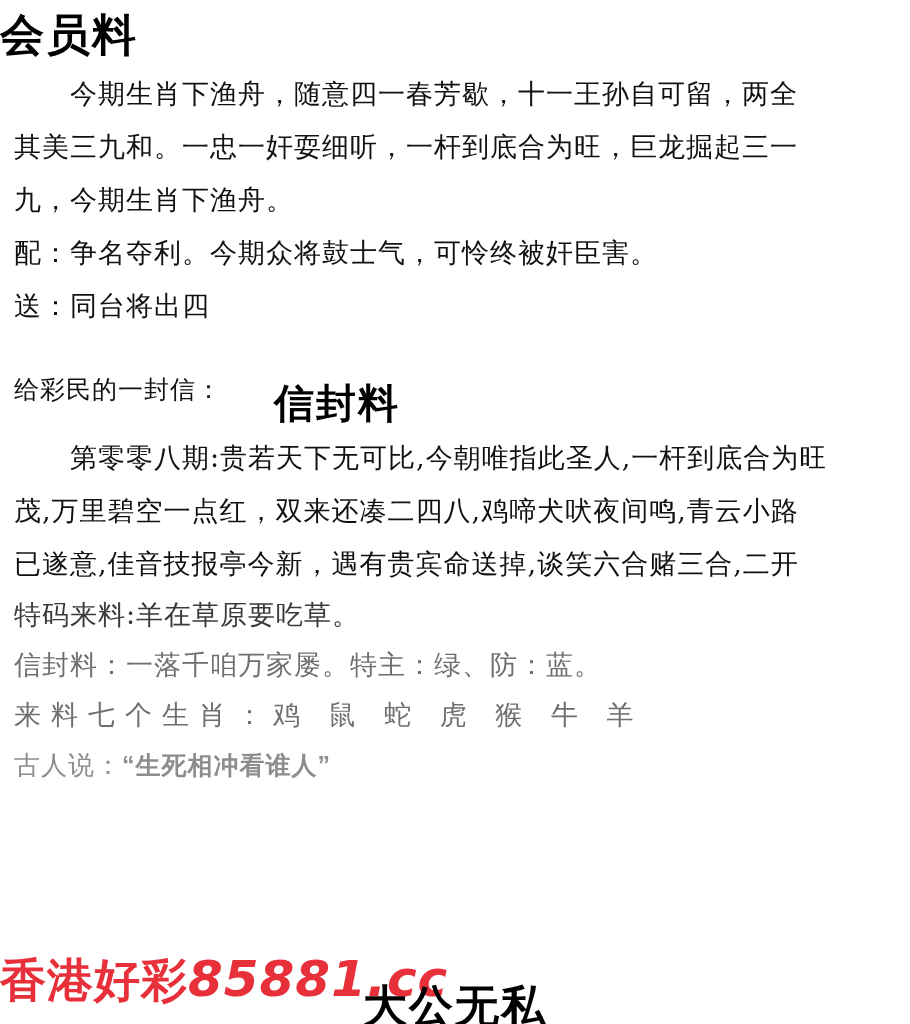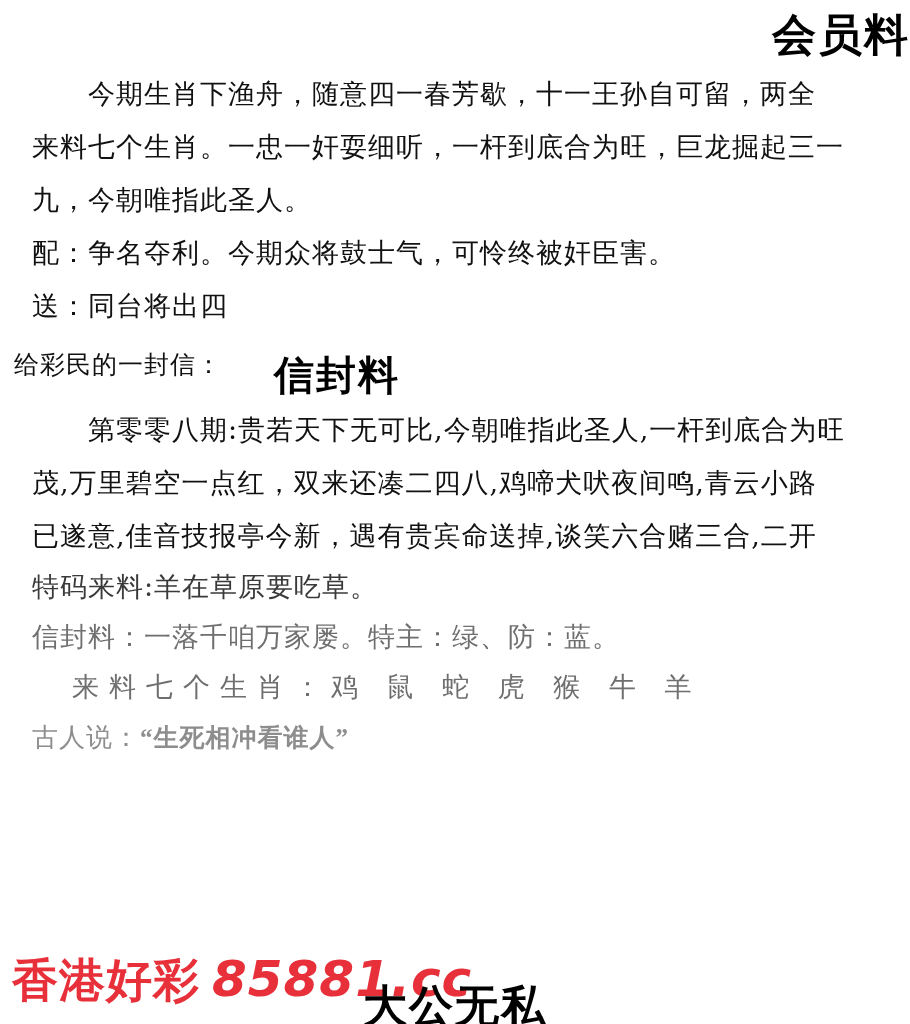--- a/index.html
+++ b/index.html
@@ -16,98 +16,98 @@
     color: #1a1a1a;
   }
   .page {
     position: relative;
     width: 910px;
     height: 1024px;
     background: #ffffff;
   }
 
   .title-main {
-    text-align: right;
+    text-align: left;
     font-size: 44px;
     font-weight: 700;
     letter-spacing: 2px;
     margin: 6px 0 2px 0;
     font-family: "DejaVu Sans", "Liberation Sans", sans-serif;
     color: #000;
   }
 
   .body-block {
-    padding: 0 14px 0 32px;
+    padding: 0 14px 0 14px;
   }
 
   .line {
     font-size: 27px;
     line-height: 53px;
     white-space: pre-wrap;
     letter-spacing: 1px;
     color: #111;
   }
   .line.indent {
     text-indent: 56px;
   }
   .line.tight {
     line-height: 50px;
   }
 
   .section-two-head {
     display: flex;
-    align-items: flex-start;
+    align-items: center;
     margin-top: 16px;
     padding: 0 14px;
   }
   .section-two-head .lead {
     font-size: 25px;
     letter-spacing: 1px;
     color: #111;
   }
   .section-two-head .title-sub {
     font-size: 40px;
     font-weight: 700;
     letter-spacing: 2px;
     margin-left: 52px;
     font-family: "DejaVu Sans", "Liberation Sans", sans-serif;
     color: #000;
+    margin-top: 28px;
   }
 
   .faded-1 { color: #3a3a3a; }
   .faded-2 { color: #6f6f6f; }
   .faded-3 { color: #8d8d8d; }
 
   .quote-line {
     font-size: 26px;
     line-height: 50px;
     letter-spacing: 1px;
   }
   .quote-strong {
     font-weight: 700;
-    font-family: Liberation Serif, serif;
+    font-family: Liberation Sans, sans-serif;
     font-size: 25px;
   }
 
   .zodiac-row {
     letter-spacing: 10px;
-    margin-left: 40px;
   }
 
   .watermark {
     position: absolute;
     left: 0;
     bottom: 26px;
     width: 910px;
     text-align: left;
     pointer-events: none;
   }
   .wm-text {
     display: inline-block;
-    padding-left: 12px;
+    padding-left: 0;
     font-size: 46px;
     font-weight: 700;
     font-family: "DejaVu Sans", "Liberation Sans", sans-serif;
     color: #e8303a;
     letter-spacing: 1px;
     line-height: 1;
   }
   .wm-num {
     color: #e8303a;
     font-size: 50px;
@@ -130,22 +130,22 @@
 </style>
 </head>
 <body>
 
 <div class="page">
 
   <div class="title-main">会员料</div>
 
   <div class="body-block">
     <div class="line indent">今期生肖下渔舟，随意四一春芳歇，十一王孙自可留，两全</div>
-    <div class="line">来料七个生肖。一忠一奸耍细听，一杆到底合为旺，巨龙掘起三一</div>
-    <div class="line">九，今朝唯指此圣人。</div>
+    <div class="line">其美三九和。一忠一奸耍细听，一杆到底合为旺，巨龙掘起三一</div>
+    <div class="line">九，今期生肖下渔舟。</div>
   </div>
 
   <div class="body-block">
     <div class="line">配：争名夺利。今期众将鼓士气，可怜终被奸臣害。</div>
     <div class="line">送：同台将出四</div>
   </div>
 
   <div class="section-two-head">
     <div class="lead">给彩民的一封信：</div>
     <div class="title-sub">信封料</div>

